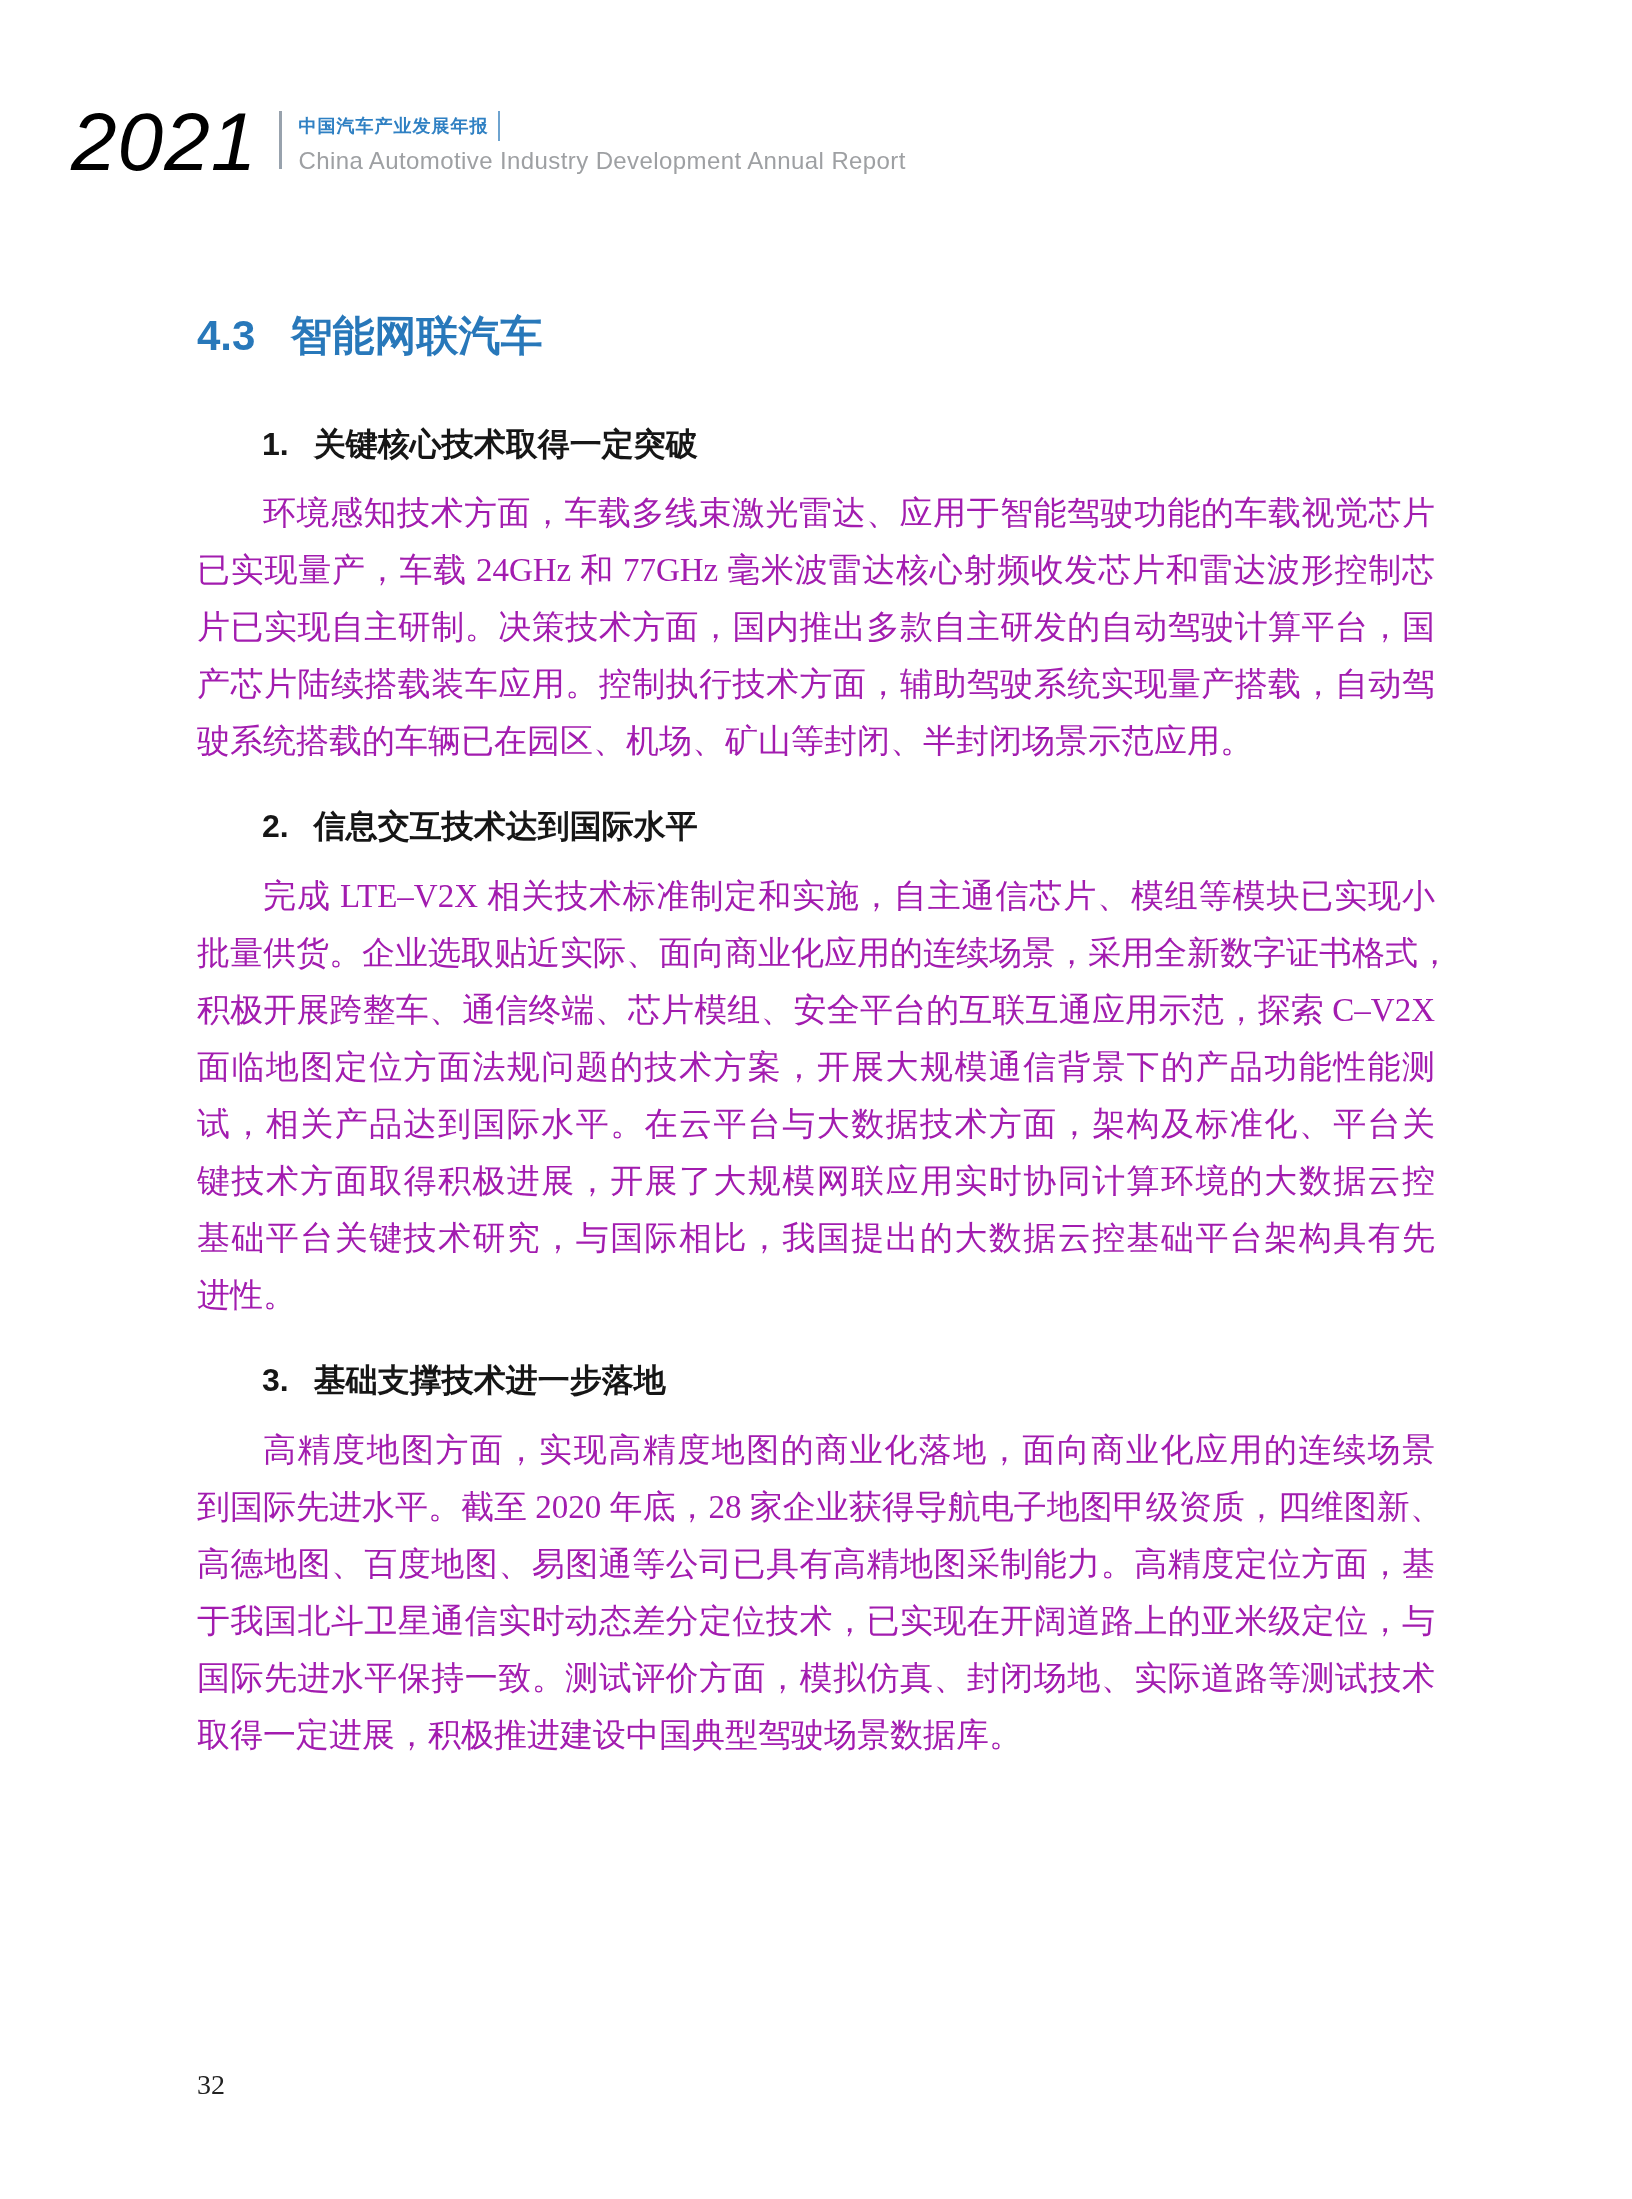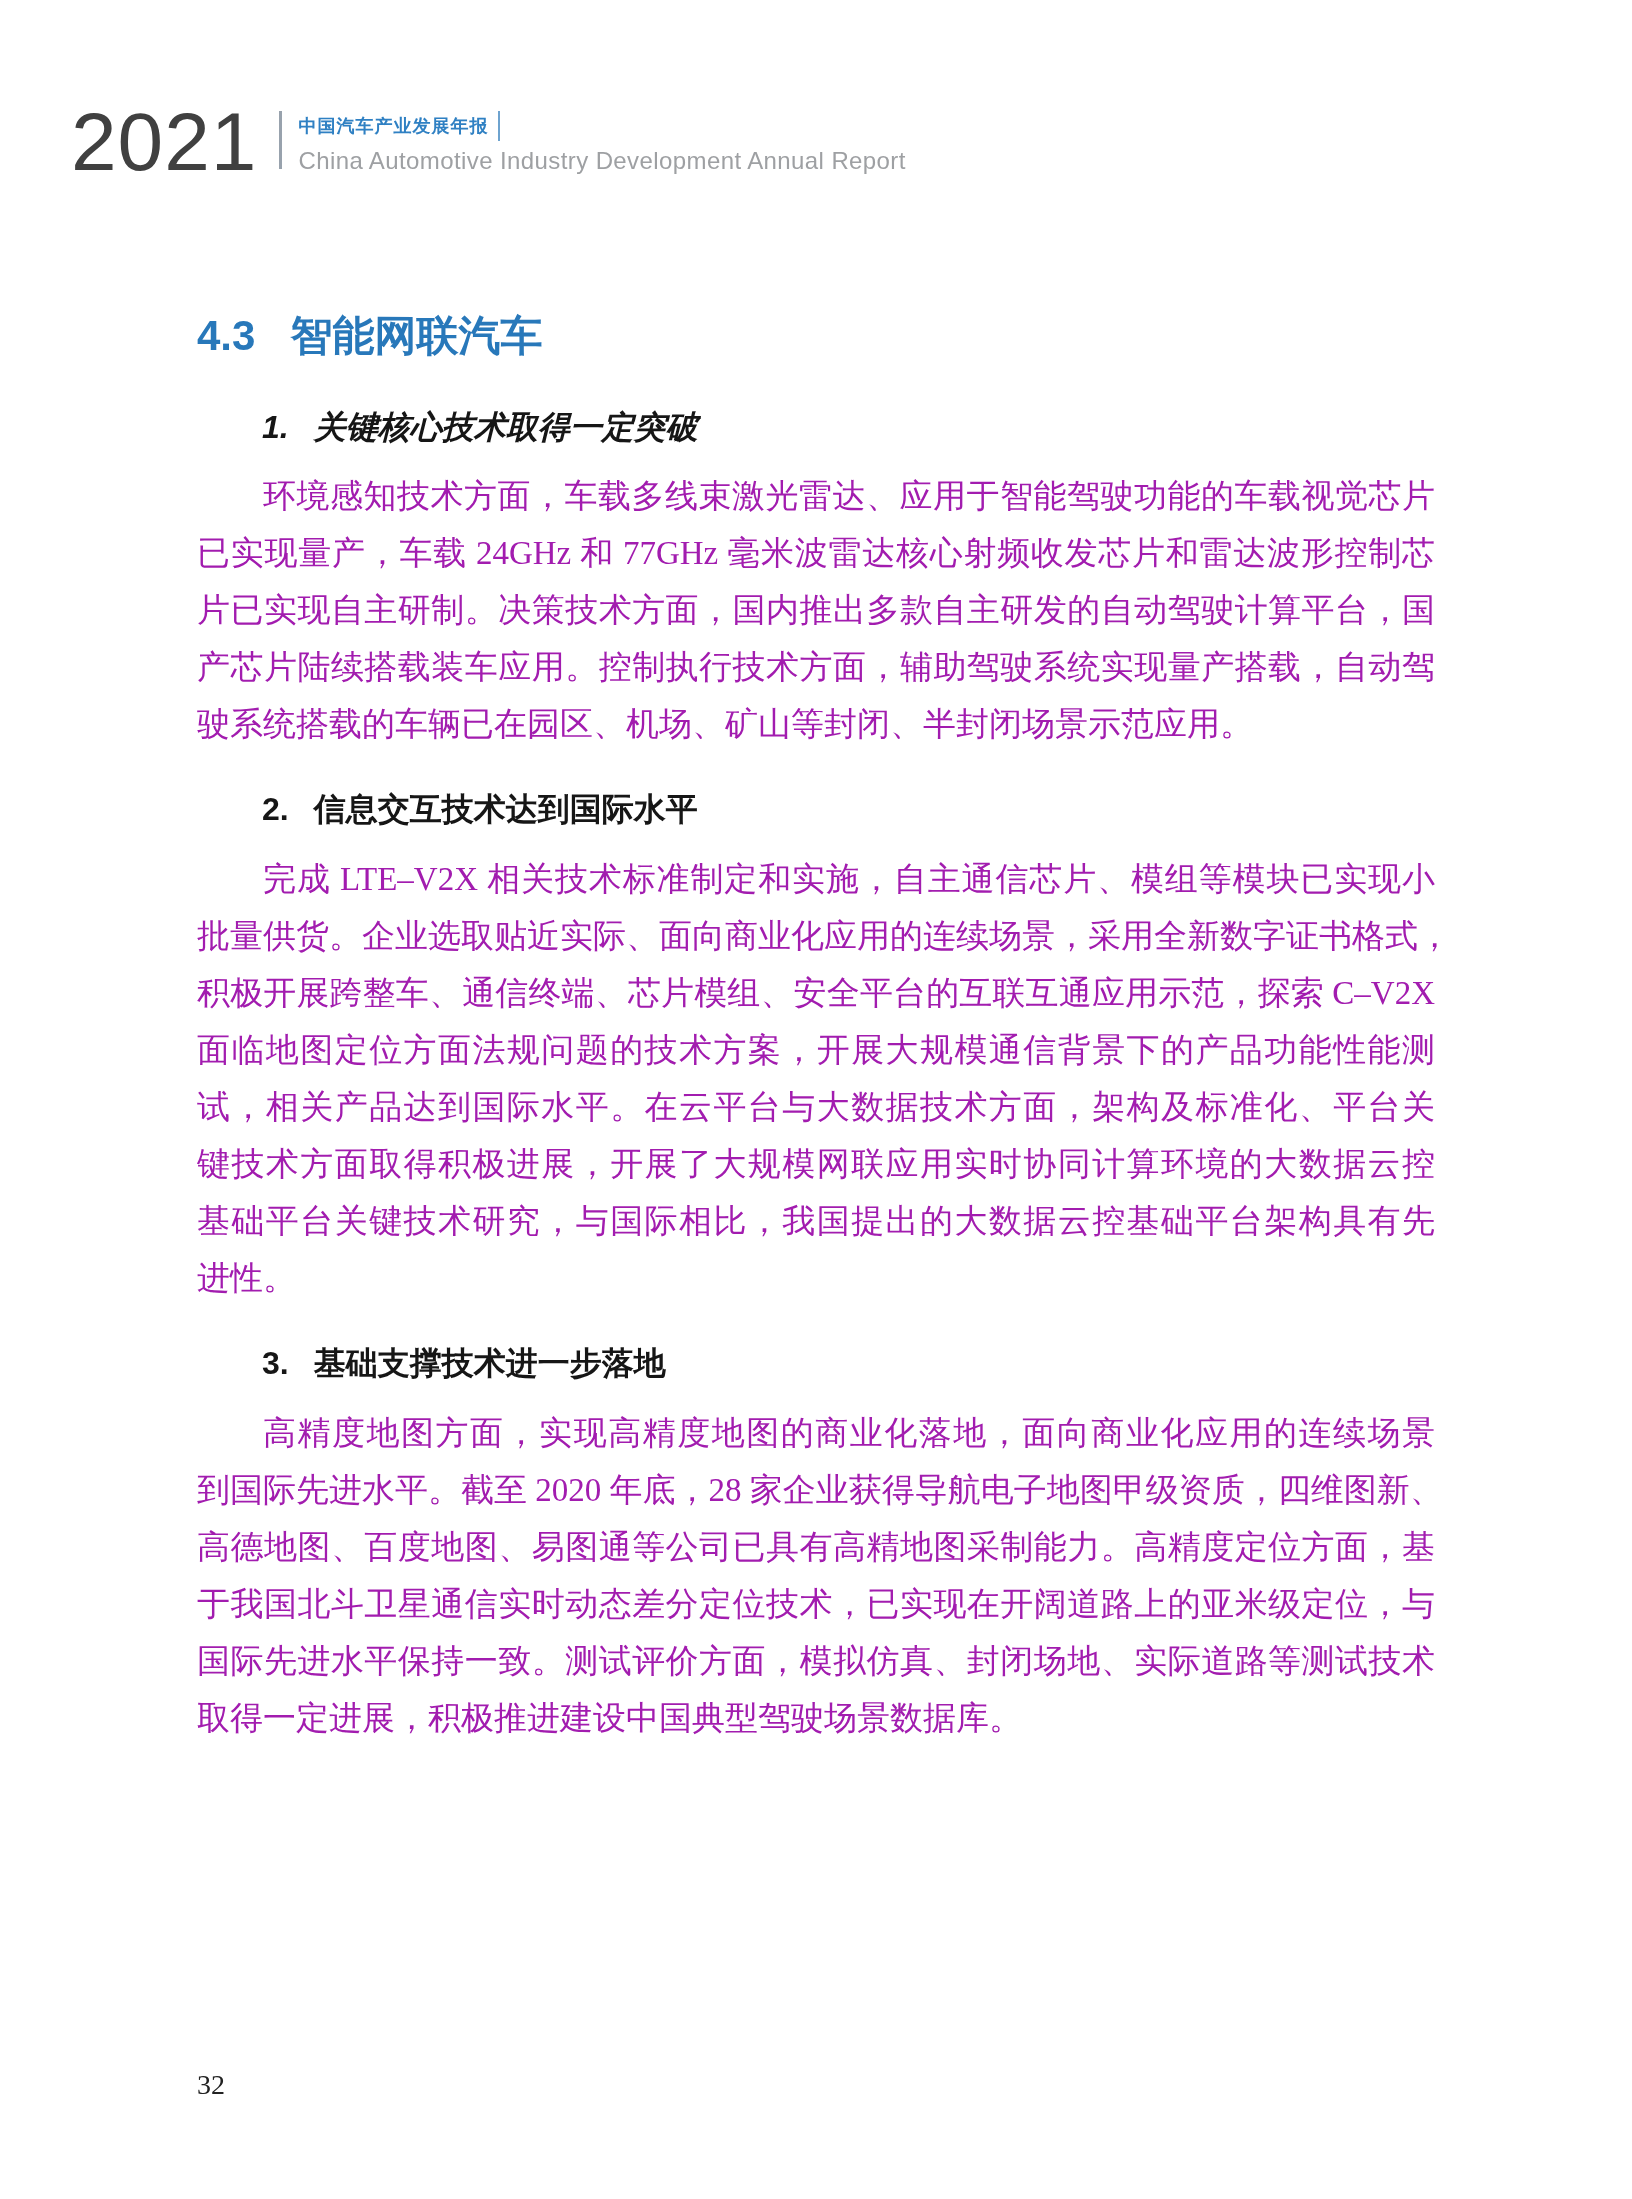--- a/index.html
+++ b/index.html
@@ -5,21 +5,21 @@
   html,body { margin:0; padding:0; background:#ffffff; }
   .page {
     position:relative; width:1632px; height:2199px; background:#ffffff;
     overflow:hidden; font-family:"Liberation Sans", sans-serif;
   }
 
   
   .report-header { position:absolute; left:71px; top:105px; display:flex; align-items:flex-start; }
   .year {
     font-size:82px; line-height:74px; font-weight:300; letter-spacing:1px;
-    color:#404040; font-family:"Liberation Sans", sans-serif;
+    color:#000000; font-family:"Liberation Sans", sans-serif;font-style:italic;
   }
   .vline { width:3px; height:58px; background:#98a2ad; margin:6px 16px 0 22px; }
   .titles { padding-top:6px; }
   .title-cn {
     font-size:18px; line-height:30px; font-weight:bold; color:#2f80c3; letter-spacing:1px;
     display:flex; align-items:center;
   }
   .cnbar { display:inline-block; width:2px; height:30px; background:#6ea3cf; margin-left:10px; }
   .title-en { font-size:24px; line-height:26px; color:#9ea0a3; margin-top:7px; letter-spacing:0.4px; }
 
@@ -30,21 +30,21 @@
     margin:0; font-size:42px; line-height:48px; font-weight:bold; color:#2878ba;
     font-family:"Liberation Sans", sans-serif;
   }
   .sec-num { margin-right:35px; }
 
   .sub-heading {
     margin:0 0 0 65px; font-size:32px; line-height:40px; font-weight:bold; color:#161616;
     font-family:"Liberation Sans", sans-serif;
   }
   .sub-heading .num { margin-right:25px; }
-  .sh-1 { margin-top:47px;font-style:italic; }
+  .sh-1 { margin-top:64px; }
   .sh-2 { margin-top:36px; }
   .sh-3 { margin-top:36px; }
 
   .para {
     font-family:"Liberation Serif", "DejaVu Serif", serif;
     font-size:33px; color:#a21caf; margin-top:22px;
   }
   .para-1 { margin-top:21px; }
   .line { height:57px; line-height:57px; text-align:justify; text-align-last:justify; white-space:nowrap; }
   .line.first { padding-left:66px; }

